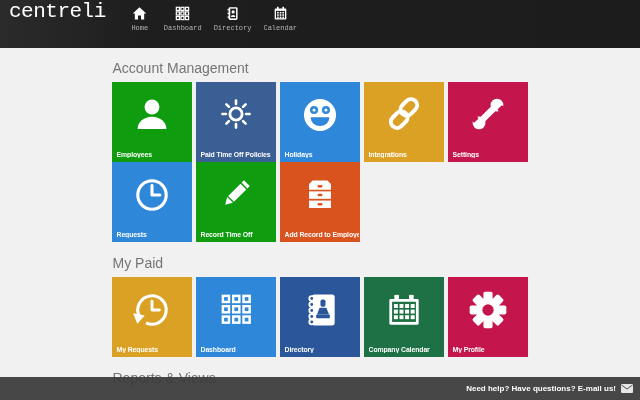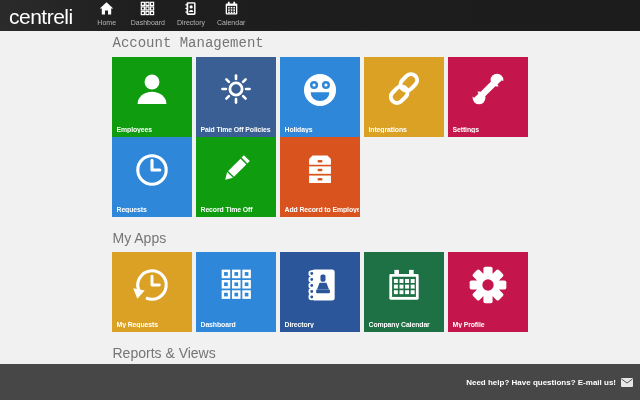--- a/index.html
+++ b/index.html
@@ -4,59 +4,59 @@
 <style>
   html,body{margin:0;padding:0;}
   body{
     width:640px;height:400px;overflow:hidden;position:relative;
     background:#f1f1f1;
     font-family:"Liberation Sans", sans-serif;
     -webkit-font-smoothing:antialiased;
   }
   
   .topbar{
-    height:31px;background:linear-gradient(90deg,#2b2b2b 0,#1e1e1e 140px,#1c1c1c 100%);
-    display:flex;align-items:flex-end;
+    height:48px;background:linear-gradient(90deg,#2b2b2b 0,#1e1e1e 140px,#1c1c1c 100%);
+    display:flex;align-items:flex-start;font-family:Liberation Mono, monospace;
   }
   .logo{
     color:#fff;font-size:21px;font-weight:400;letter-spacing:-0.5px;
     padding:0 16px 2px 9px;
   }
   .nav{display:flex;align-items:flex-start;height:36px;}
   .nav-item{
     display:flex;flex-direction:column;align-items:center;justify-content:flex-start;
     padding:4px 6px 0 6px;cursor:pointer;min-width:24px;
   }
   .nav-item .nicon{height:18px;display:flex;align-items:center;justify-content:center;}
   .nav-item .nlabel{
     font-size:7px;color:#b5b5b5;margin-top:2px;white-space:nowrap;
   }
   
   .content{width:417px;margin:0 auto;}
   .section-title{
     font-size:14px;color:#757575;font-weight:400;
     margin:14px 0 6px 1px;line-height:15px;
   }
-  .section-title.first{margin-top:5px;font-family:Liberation Mono, monospace;}
+  .section-title.first{margin-top:13px;}
   .tile-row{display:flex;gap:4px;}
   .tile{
     width:80px;height:80px;position:relative;cursor:pointer;flex:0 0 auto;
   }
   .ticon{
     position:absolute;left:50%;top:11px;transform:translateX(-50%);
     pointer-events:none;
   }
   .tlabel{
     position:absolute;left:5px;right:1px;bottom:4px;
     color:#fff;font-size:6.9px;font-weight:700;letter-spacing:-0.1px;
     white-space:nowrap;overflow:hidden;
   }
   
   .footbar{
-    position:absolute;left:0;right:0;bottom:0;height:36px;
+    position:absolute;left:0;right:0;bottom:0;height:23px;
     background:rgba(58,58,58,0.93);
     display:flex;align-items:center;justify-content:flex-end;
     padding-right:7px;gap:5px;z-index:5;
   }
   .foot-text{color:#fff;font-size:8px;font-weight:700;}
   .foot-env{display:flex;align-items:center;}
 </style>
 </head>
 <body>
 
@@ -244,21 +244,21 @@
             <rect x="21.2" y="23.7" width="5.6" height="3" rx="1.2"></rect>
             <rect x="21.2" y="34.2" width="5.6" height="3" rx="1.2"></rect>
           </g>
         </svg>
       </span>
       <span class="tlabel">Add Record to Employee</span>
     </div>
 
   </div>
 
-  <div class="section-title">My Apps</div>
+  <div class="section-title">My Paid</div>
   <div class="tile-row">
 
     <div class="tile" style="background: rgb(219, 161, 37); color: rgb(219, 161, 37);">
       <span class="ticon">
         <svg width="44" height="44" viewBox="0 0 48 48">
           <path d="M9.95 30.55 A15.5 15.5 0 1 1 17.45 38.05" fill="none" stroke="#fff" stroke-width="3.4"></path>
           <path d="M3.5 27.5 L16 30 L8 39 z" fill="#fff"></path>
           <path d="M24 24 V14.5 M24 24 h8" stroke="#fff" stroke-width="3.2" fill="none" stroke-linecap="round"></path>
         </svg>
       </span>

